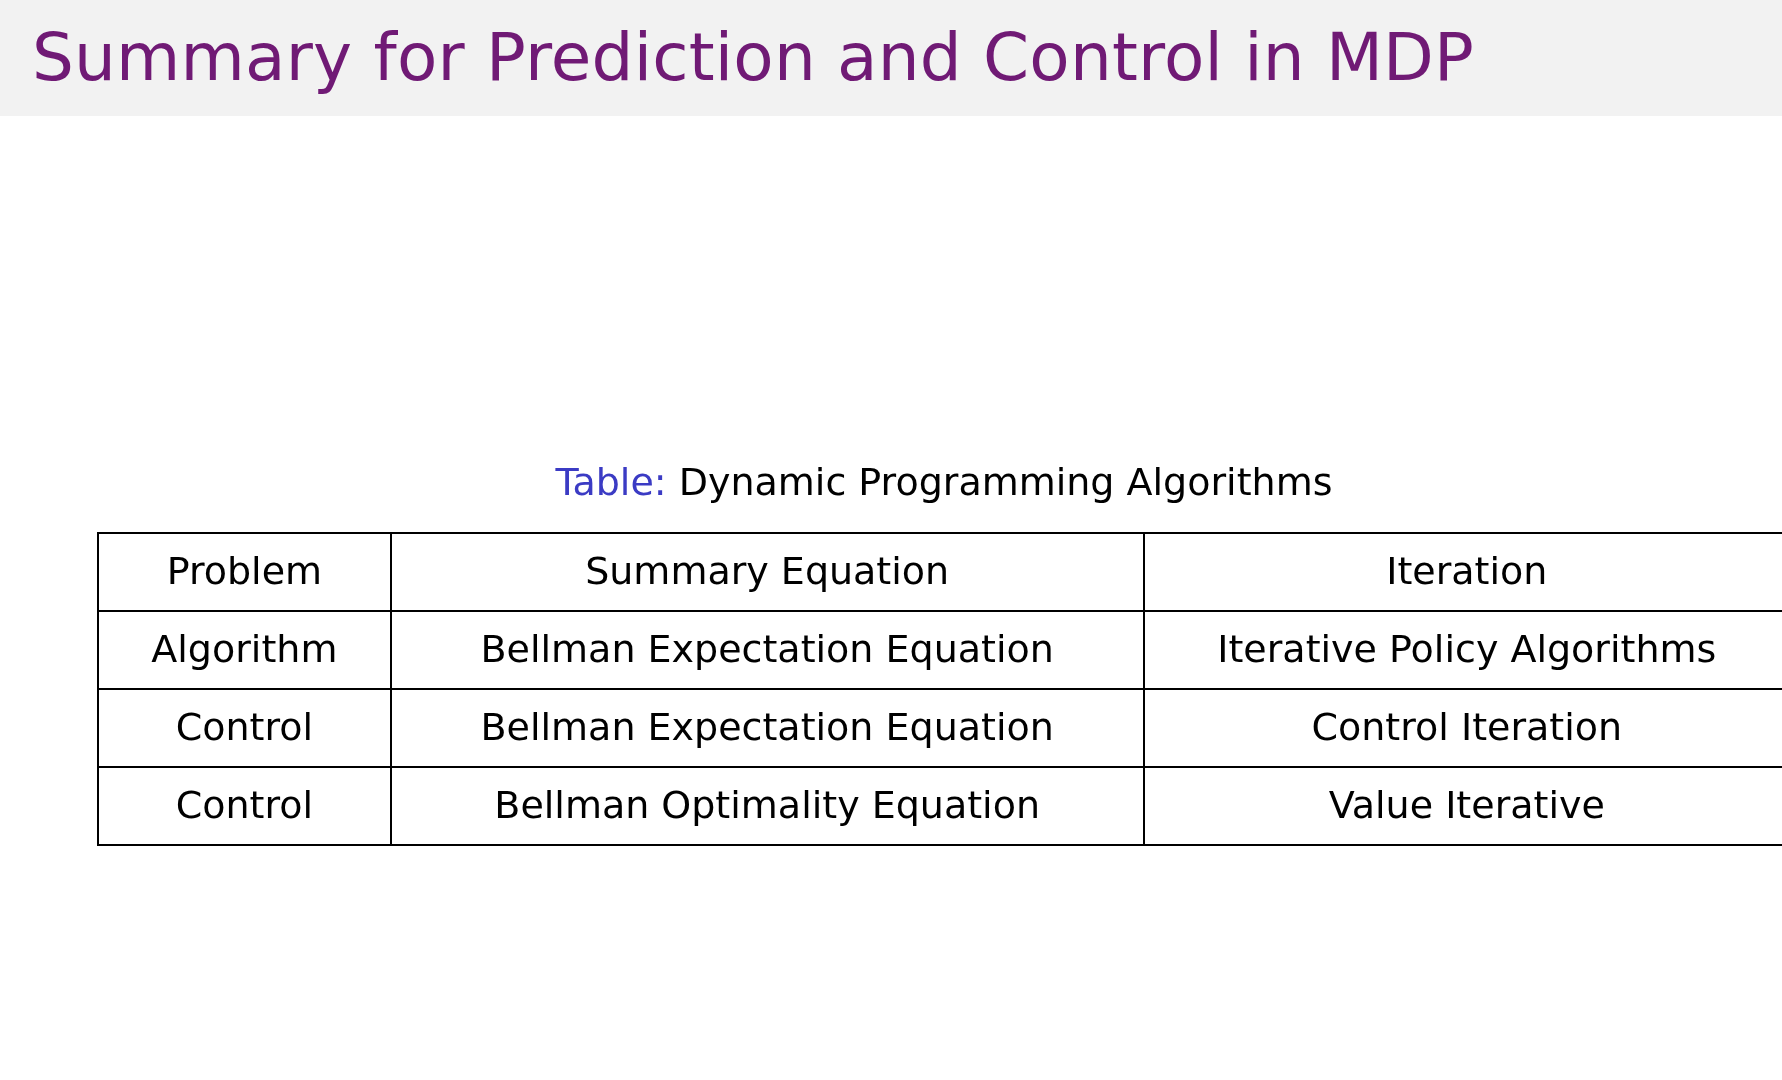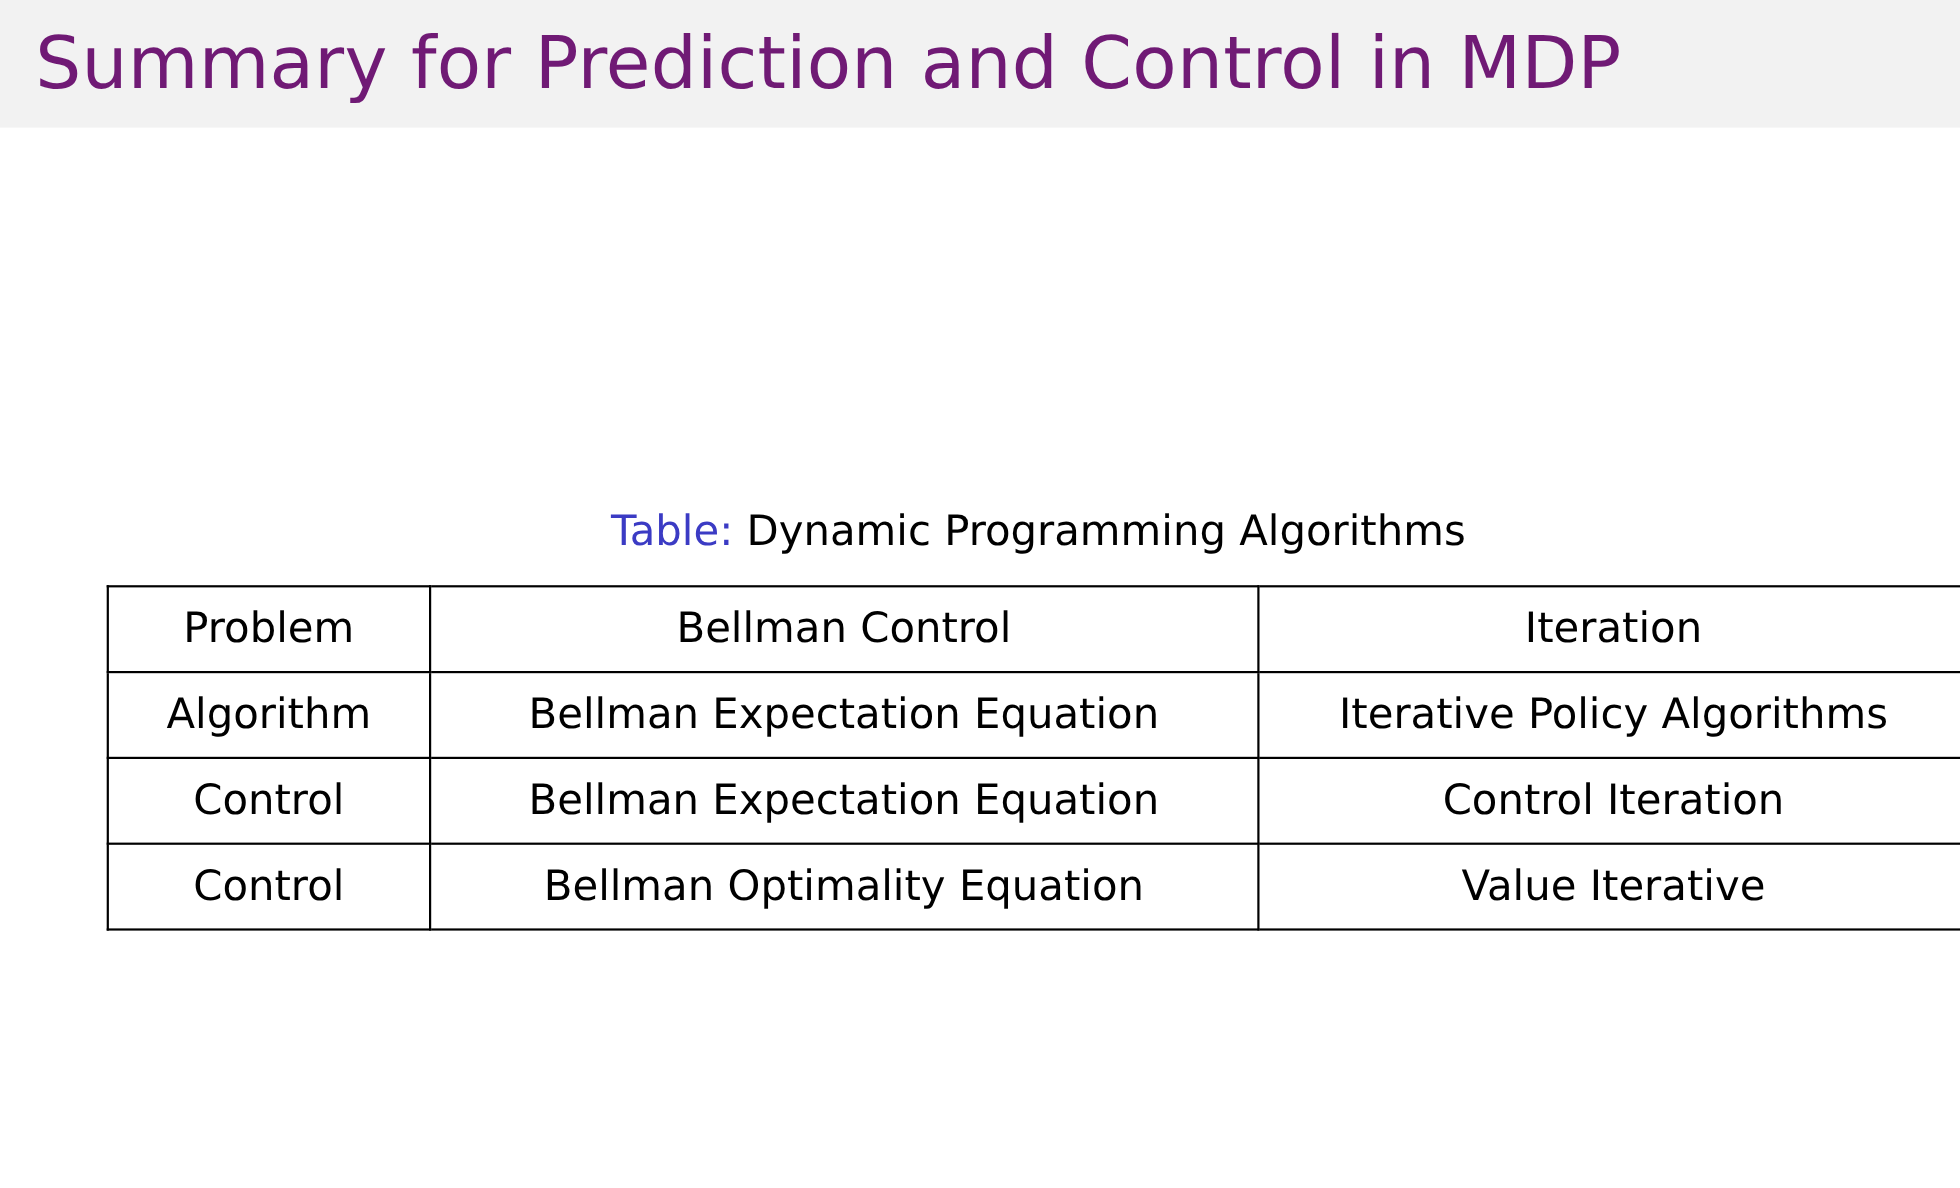--- a/index.html
+++ b/index.html
@@ -103,21 +103,21 @@
     <div class="table-wrap">
       <table class="dp-table">
         <colgroup>
           <col class="c1">
           <col class="c2">
           <col class="c3">
         </colgroup>
         <tbody>
           <tr class="header-row">
             <td>Problem</td>
-            <td>Bellman Control</td>
+            <td>Summary Equation</td>
             <td>Iteration</td>
           </tr>
           <tr>
             <td>Algorithm</td>
             <td>Bellman Expectation Equation</td>
             <td>Iterative Policy Algorithms</td>
           </tr>
           <tr>
             <td>Control</td>
             <td>Bellman Expectation Equation</td>

